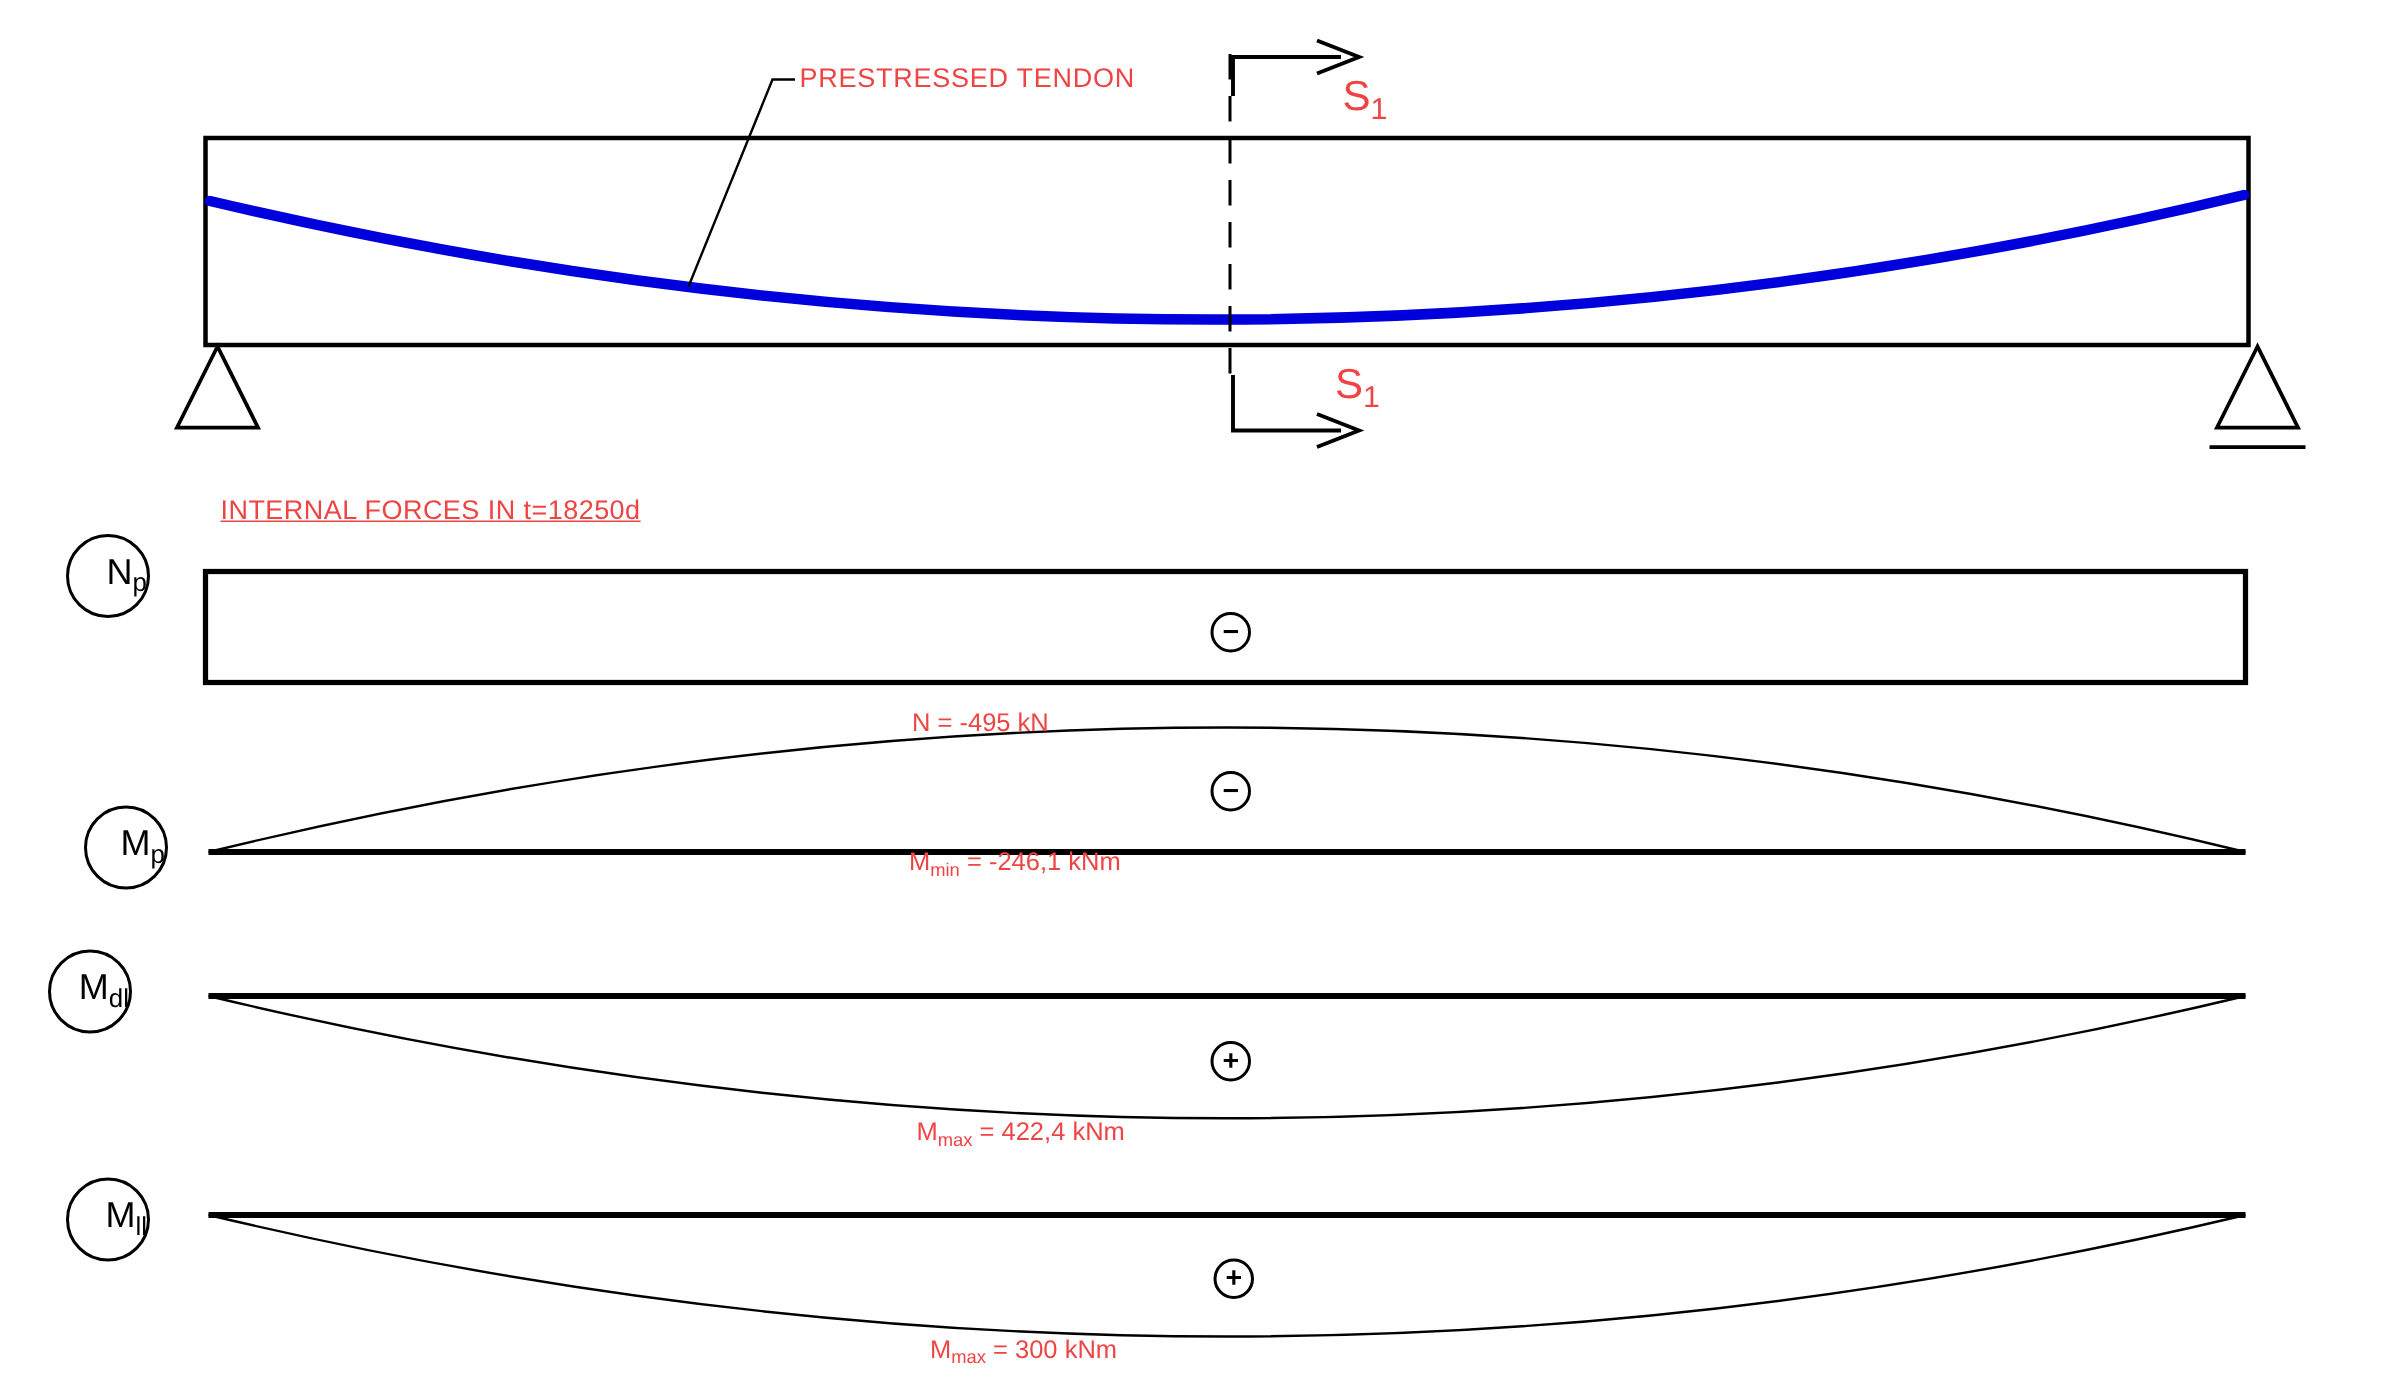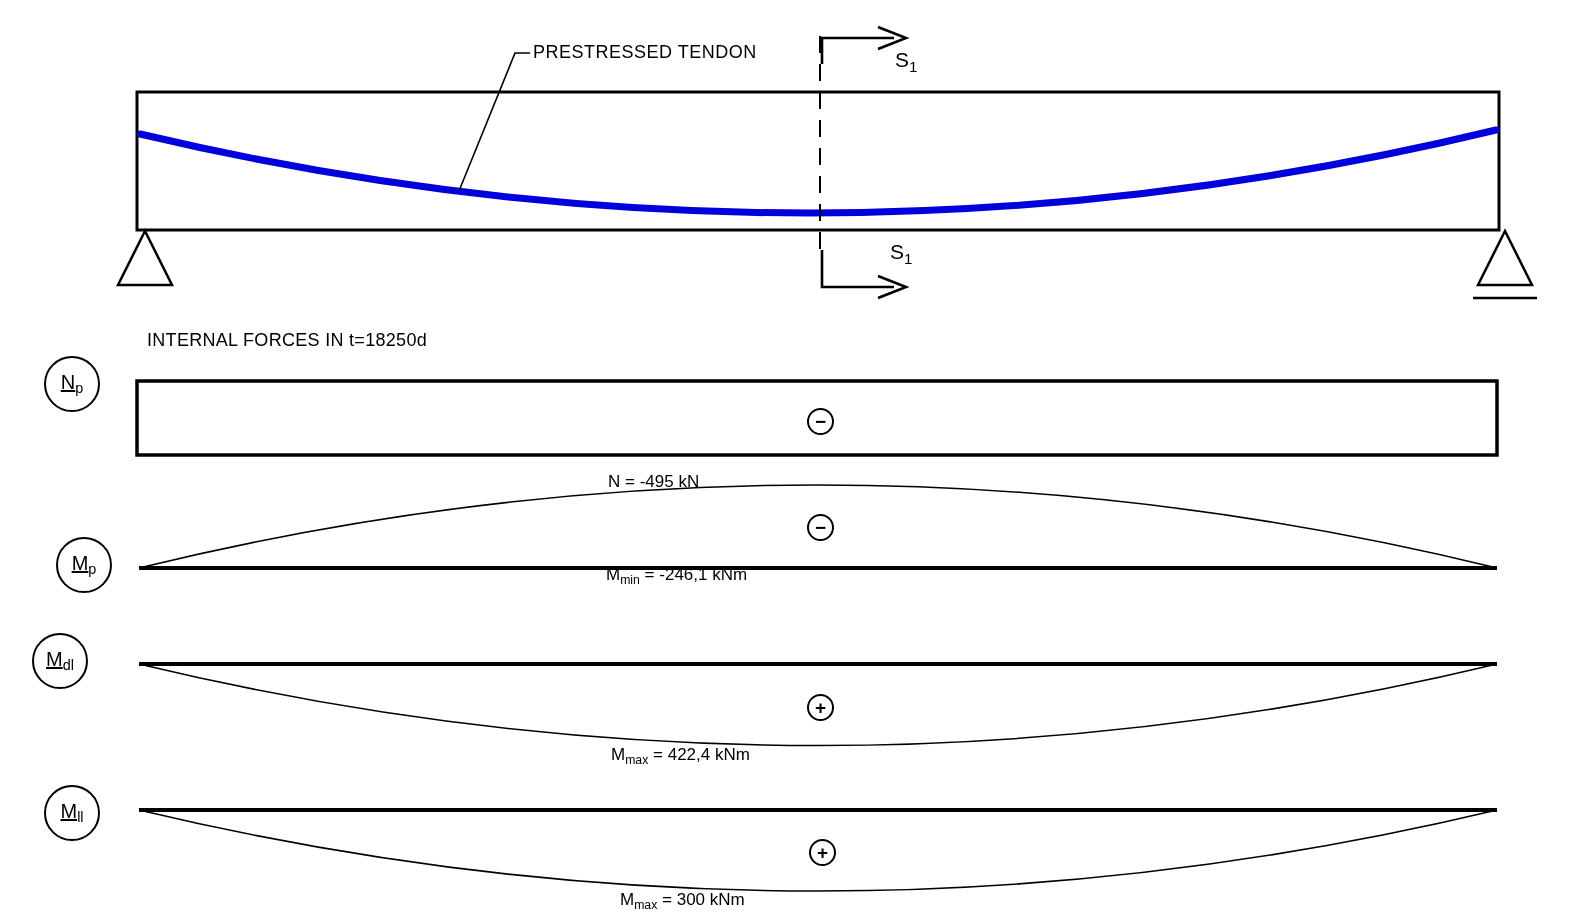--- a/index.html
+++ b/index.html
@@ -6,35 +6,34 @@
   html, body { background: #ffffff; }
   body { font-family: "Liberation Sans", sans-serif; color: #000; }
   .canvas {
     position: relative;
     width: 1591px;
     height: 923px;
     background: #ffffff;
     overflow: hidden;
   }
   .canvas > svg { position: absolute; left: 0; top: 0; }
-  .label { position: absolute; white-space: nowrap; color: #000000; }
+  .label { position: absolute; white-space: nowrap; color: #ef4444; }
   .tendon-label { font-size: 18px; letter-spacing: 0.5px; }
-  .title-label  { font-size: 18px; letter-spacing: 0.3px; }
+  .title-label  { font-size: 18px; letter-spacing: 0.3px; text-decoration: underline; }
   .value-label  { font-size: 17px; margin-top: 47px; }
-  .section-label { font-size: 21px; }
+  .section-label { font-size: 28px; }
   .sub { font-size: 0.72em; vertical-align: -0.30em; }
   .symbol-circle {
     position: absolute;
     width: 56px; height: 56px;
     border: 2px solid #000;
     border-radius: 50%;
-    display: flex; align-items: center; justify-content: center;
-    font-size: 20px;
+    display: flex; align-items: center; justify-content: flex-end;
+    font-size: 24px;
     background: #fff;
-    text-decoration: underline;
   }
   .sign-badge {
     position: absolute;
     width: 27px; height: 27px;
     border: 2px solid #000;
     border-radius: 50%;
     display: flex; align-items: center; justify-content: center;
     font-size: 19px;
     font-weight: 600;
     background: #fff;

